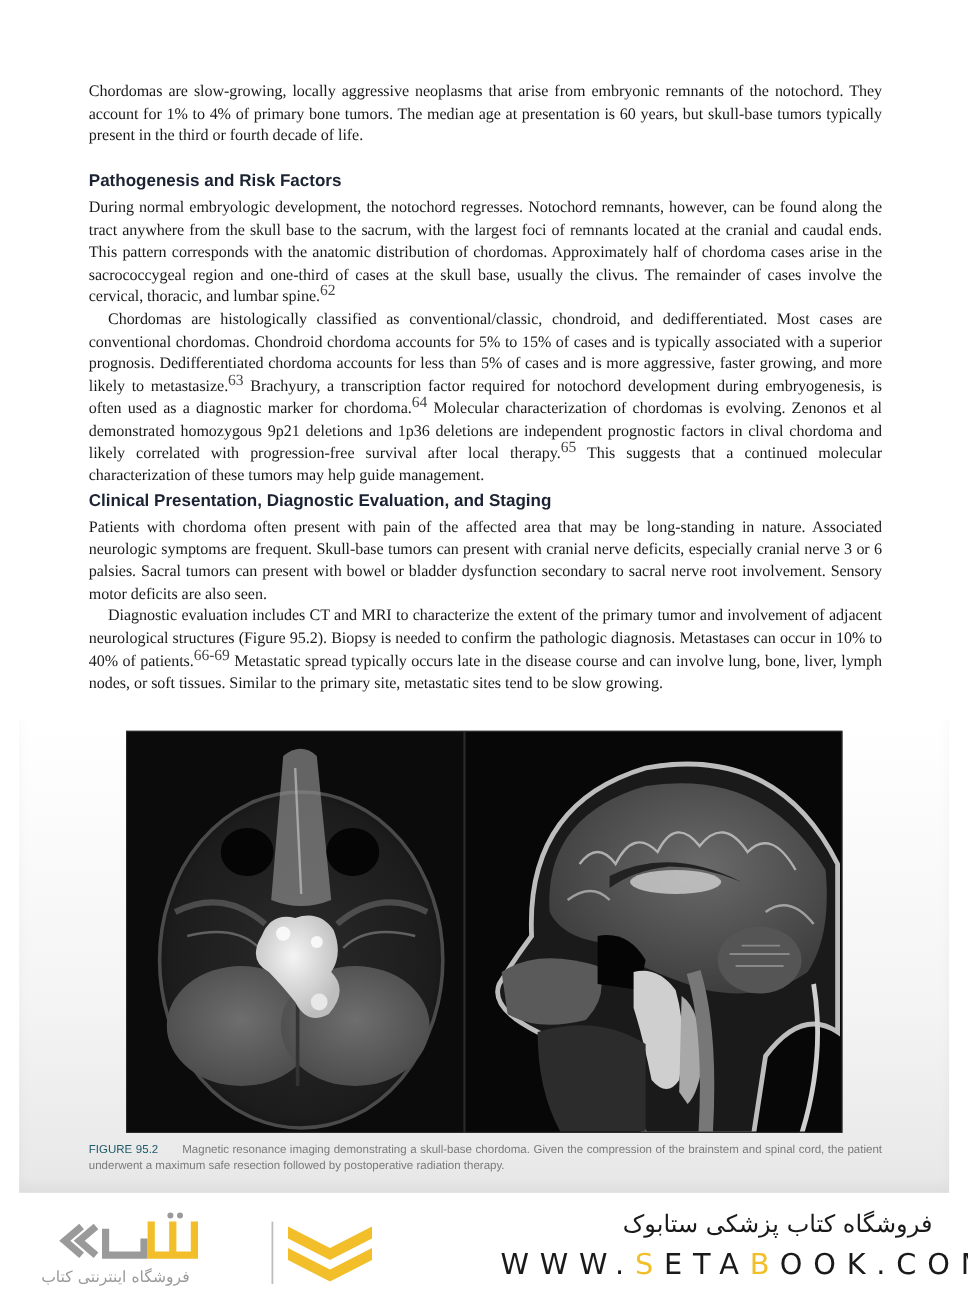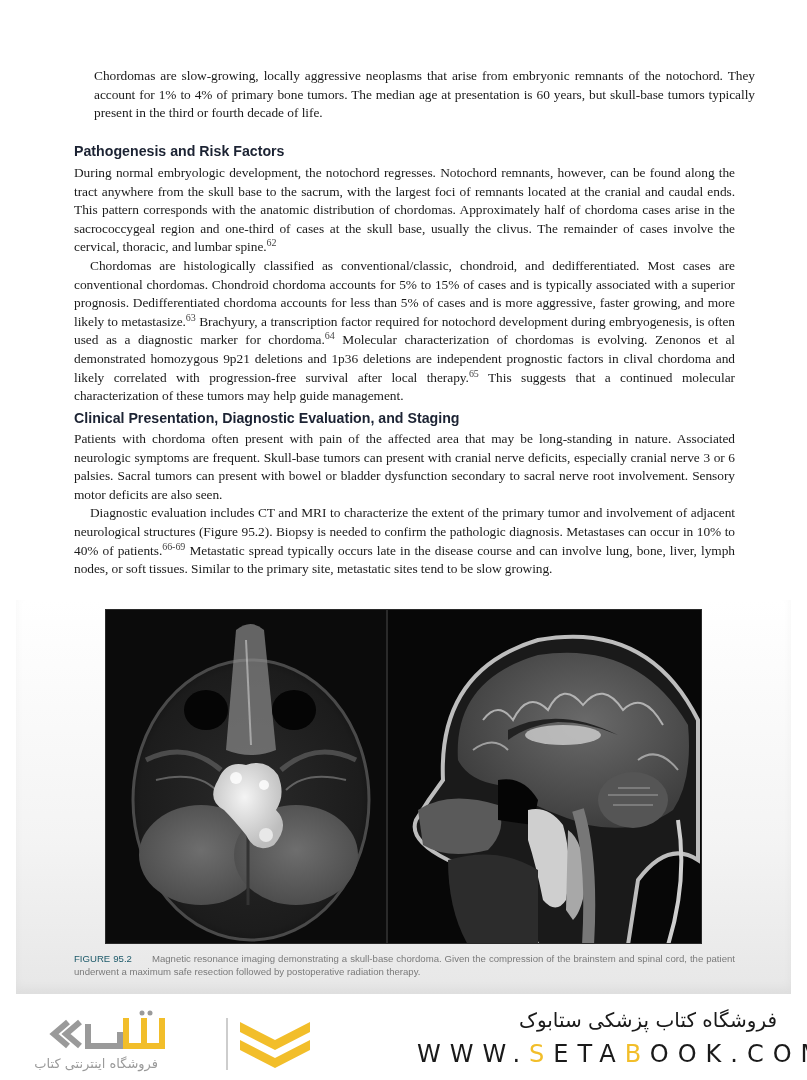--- a/index.html
+++ b/index.html
@@ -2,25 +2,25 @@
 <html><head>
 <meta charset="utf-8">
 <style>
   * { box-sizing: border-box; margin: 0; padding: 0; }
   html, body { width: 807px; height: 1080px; background: #ffffff; overflow: hidden; }
   body { position: relative; font-family: "Liberation Serif", "DejaVu Serif", serif; color: #1a1a1a; }
 
   .text-col { position: absolute; left: 74px; width: 661px; }
   p.body { font-size: 13.4px; line-height: 18.6px; text-align: justify; letter-spacing: -0.05px; }
   p.indent { text-indent: 16px; }
-  sup { font-size: 10px; line-height: 0; vertical-align: 5px; color: #444; }
+  sup { font-size: 13px; line-height: 0; vertical-align: 5px; color: #444; }
 
   h2.section { font-family: "Liberation Sans", "DejaVu Sans", sans-serif; font-weight: bold; font-size: 14.2px; color: #1c2333; line-height: 18px; }
 
-  #intro { top: 67px; margin-left: 20px; }
+  #intro { top: 67px; }
   #h-patho { top: 142px; }
   #patho { top: 164px; }
   #h-clin { top: 409px; }
   #clin { top: 430px; }
 
   .figure-box {
     position: absolute; left: 16px; top: 600px; width: 775px; height: 394px;
     background: linear-gradient(180deg, #ffffff 0%, #f4f4f4 60%, #e7e7e7 100%);
     box-shadow: inset 0 -6px 10px rgba(0,0,0,0.04);
   }

